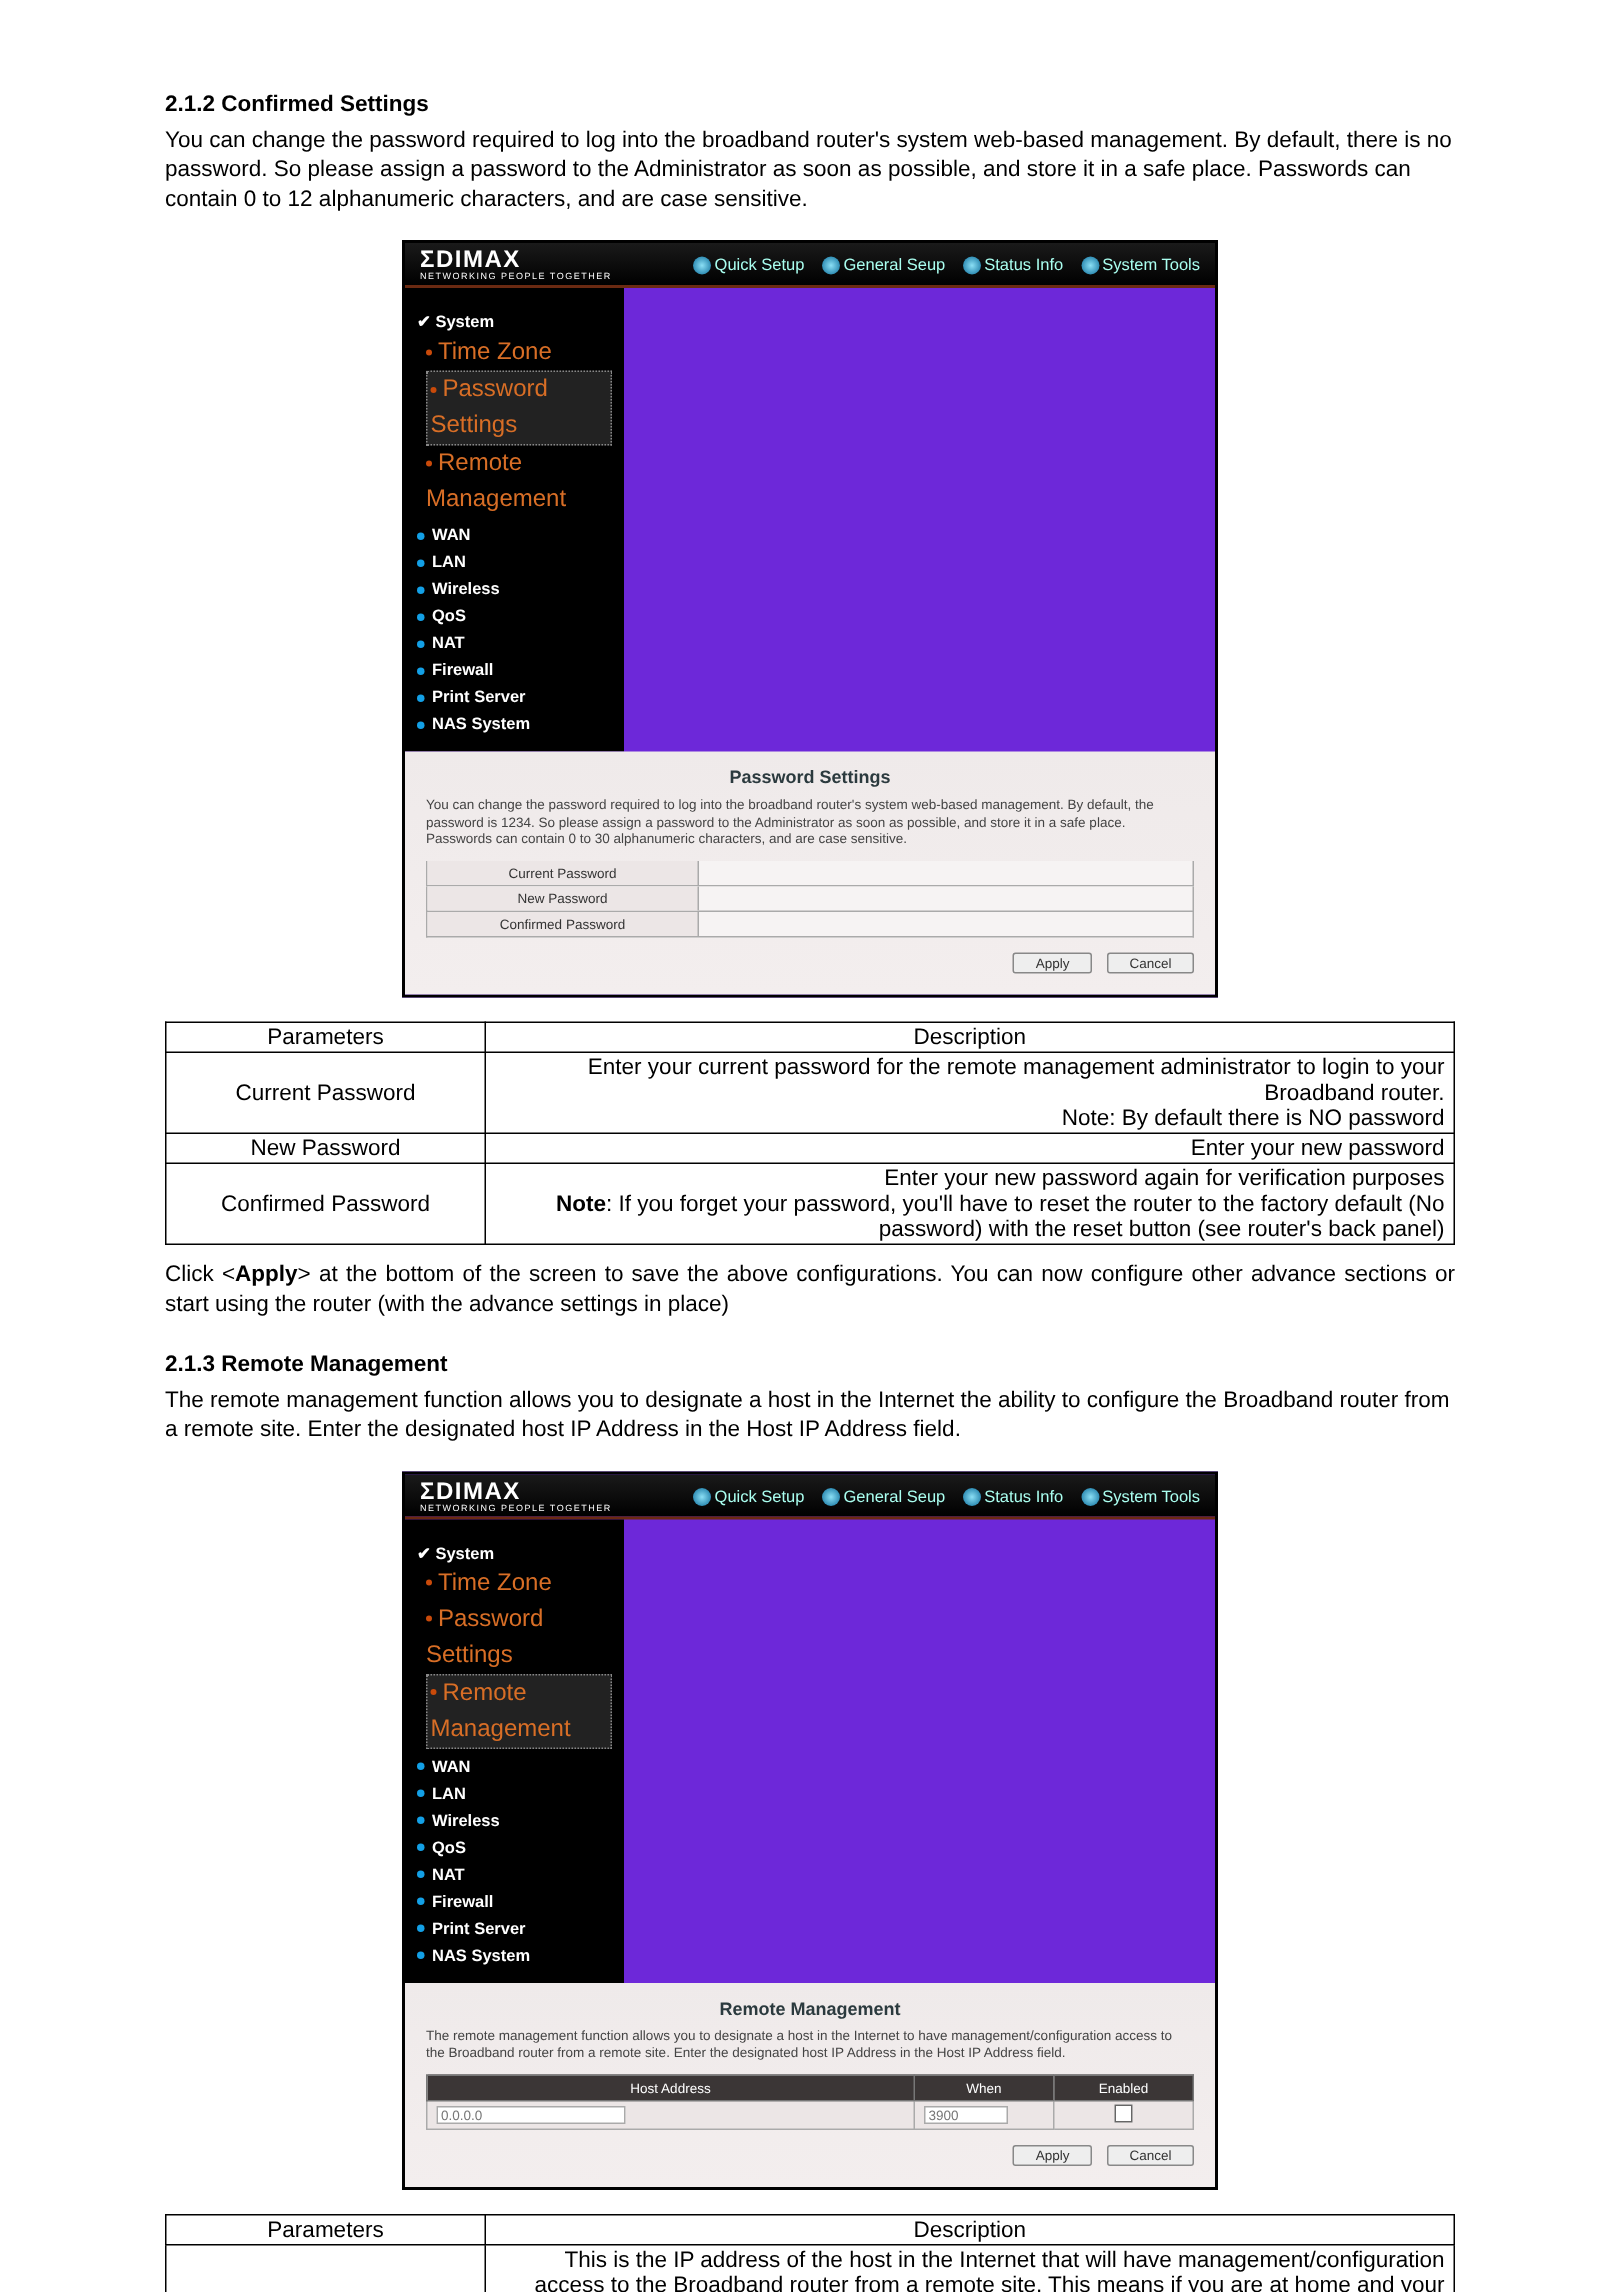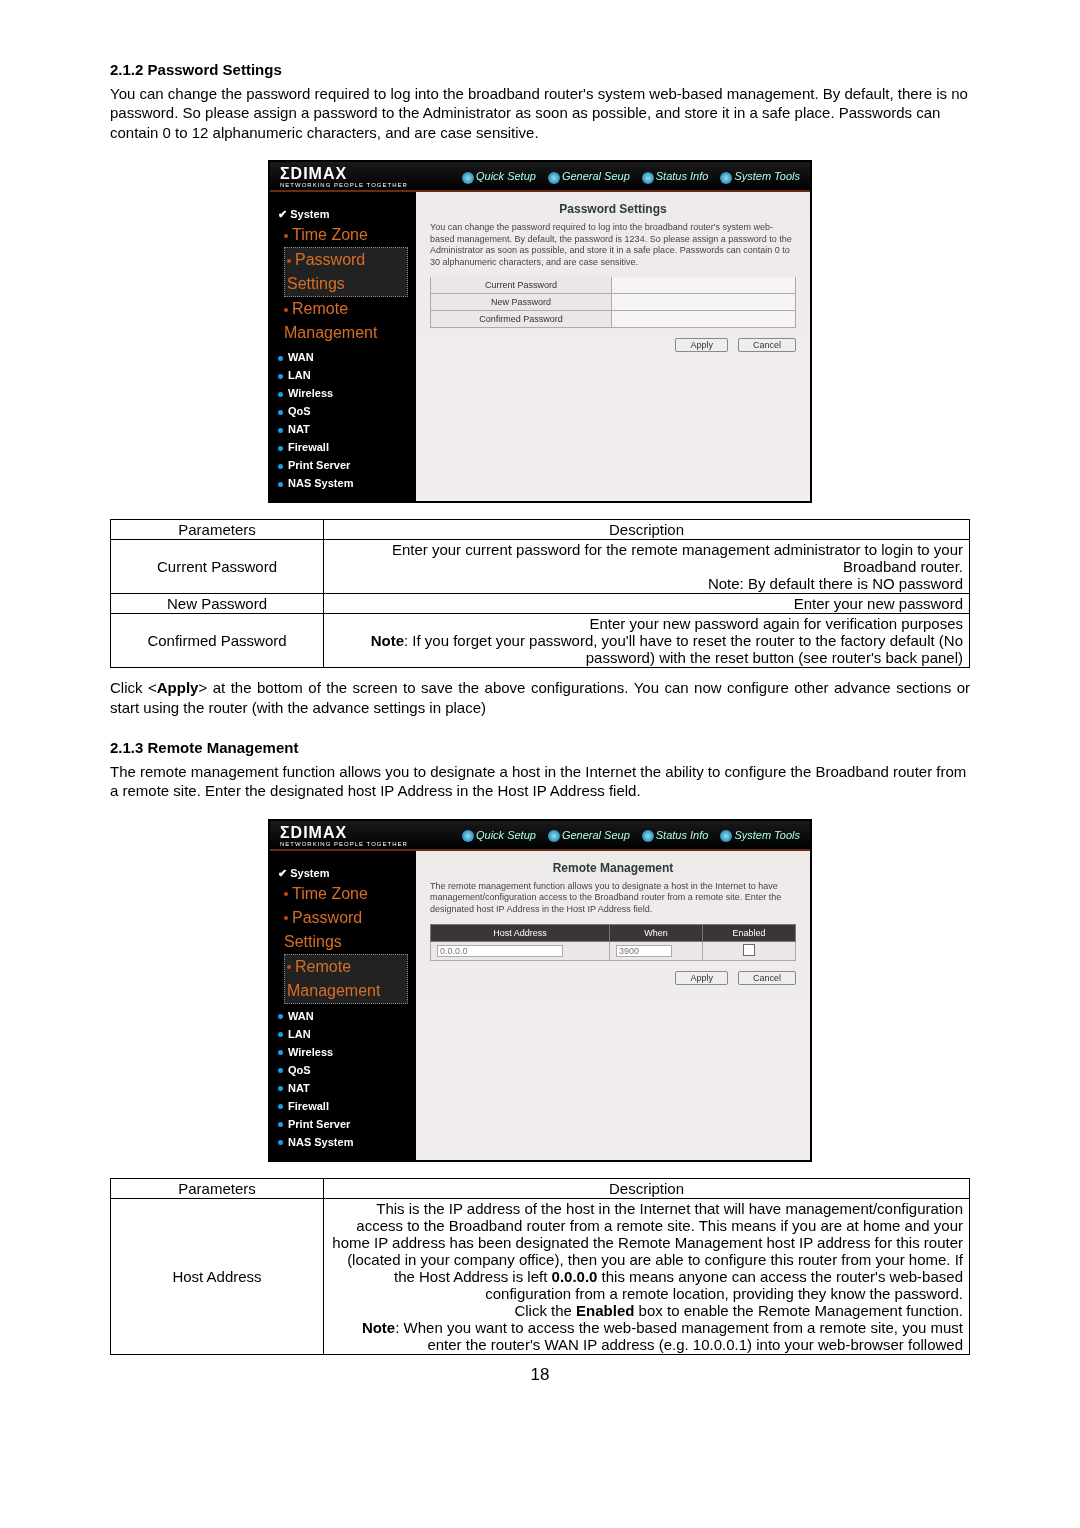--- a/index.html
+++ b/index.html
@@ -52,24 +52,24 @@
   }
   .logo{
     font-family:Arial Black, Arial, sans-serif;
     font-weight:900;
     font-size:16px;
     letter-spacing:1px;
     color:#fff;
     line-height:1;
   }
   .logo-sub{font-size:6px;letter-spacing:1px;color:#fff;}
-  .tabs{display:flex;gap:12px;align-items:center;font-style:italic;}
+  .tabs{display:flex;gap:12px;align-items:center;}
   .tab{color:#aafff0;font-size:11px;white-space:nowrap;}
   .tab-ico{display:inline-block;width:12px;height:12px;border-radius:50%;background:radial-gradient(#8bdff5,#0a6b99);margin-right:2px;vertical-align:middle;}
-  .router-body{display:flex;align-items:stretch;}
+  .router-body{display:flex;align-items:stretch;flex-direction:column;}
   .sidebar{
     width:130px;
     background:#000;
     padding:10px 8px;
     font-size:11px;
   }
   .sidebar-heading{color:#fff;margin:6px 0 2px 0;font-weight:bold;}
   .sidebar-sub{color:#d86e26;font-size:16px;margin-left:6px;line-height:1.5;}
   .sidebar-sub.sel{background:#222;border:1px dotted #888;padding:0 2px;display:inline-block;}
   .bullet{display:inline-block;width:5px;height:5px;border-radius:50%;background:#13a0e6;margin-right:5px;vertical-align:middle;}
@@ -96,21 +96,21 @@
   .rm-inp{background:#fff;border:1px solid #aaa;font-size:9px;padding:0 2px;color:#777;display:inline-block;}
 
   .page-num{text-align:center;font-size:17px;}
 </style>
 </head>
 <body>
 
 
 
 
-<p class="section-title">2.1.2 Password Settings</p>
+<p class="section-title">2.1.2 Confirmed Settings</p>
 <p>You can change the password required to log into the broadband router's system web-based management. By default, there is no password. So please assign a password to the Administrator as soon as possible, and store it in a safe place. Passwords can contain 0 to 12 alphanumeric characters, and are case sensitive.</p>
 
 
 <div class="router-shot">
   <div class="router-header">
     <div>
       <div class="logo">ΣDIMAX</div>
       <div class="logo-sub">NETWORKING PEOPLE TOGETHER</div>
     </div>
     <div class="tabs">

